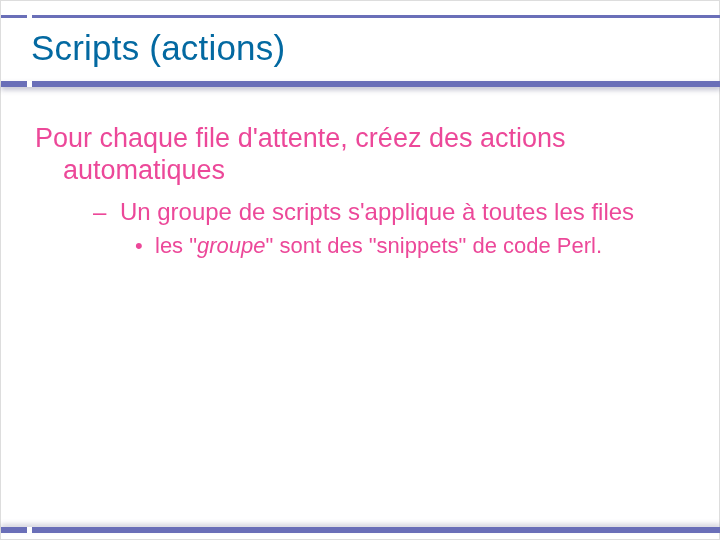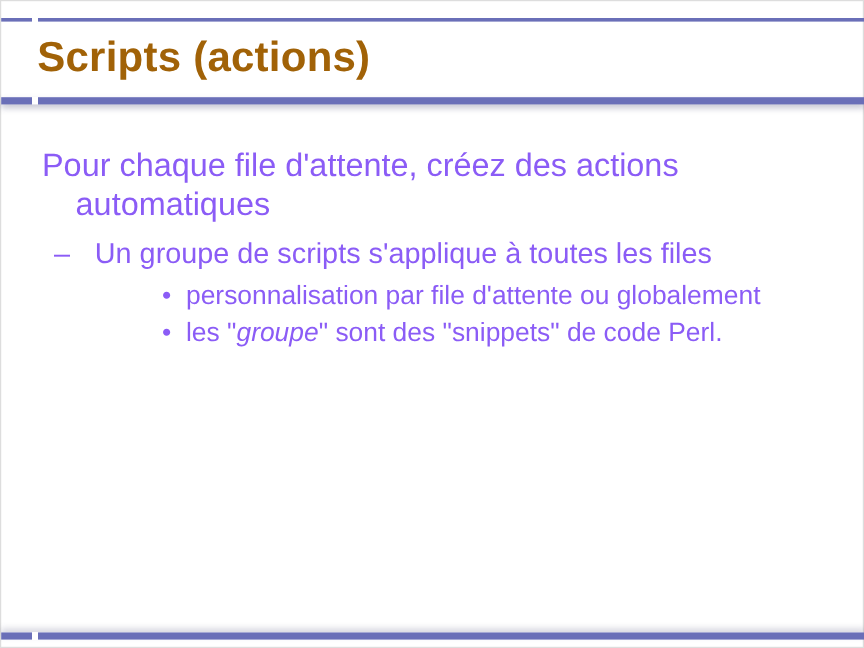--- a/index.html
+++ b/index.html
@@ -29,62 +29,63 @@
   }
   .title-block {
     position: absolute;
     top: 17px;
     left: 26px;
     width: 668px;
     padding: 10px 0 14px 4px;
   }
   .title-block h1 {
     font-size: 35px;
-    font-weight: bold;
-    color: #a16207;
+    font-weight: normal;
+    color: #0369a1;
     letter-spacing: 0.2px;
   }
   .title-underline {
     position: absolute;
     top: 80px;
     left: 0;
     width: 720px;
     height: 6px;
     background: linear-gradient(to right,
       #6a6fb8 0%, #6a6fb8 3.6%,
       #ffffff 3.6%, #ffffff 4.3%,
       #6a6fb8 4.3%, #6a6fb8 100%);
     box-shadow: 0 3px 5px rgba(80,80,120,0.35);
   }
   .body-area {
     position: absolute;
     top: 122px;
     left: 34px;
     width: 640px;
-    color: #8b5cf6;
+    color: #ec4899;
   }
   .main-point {
     font-size: 27px;
     line-height: 1.18;
     margin-bottom: 10px;
     padding-left: 0;
   }
   .main-point .hang {
     display: block;
     padding-left: 28px;
     text-indent: -28px;
   }
   .sub-list {
     padding-left: 36px;
     margin-top: 2px;
   }
   .sub-item {
     font-size: 24px;
     line-height: 1.22;
     margin-bottom: 6px;
+    text-align: center;
   }
   .sub-item .dash {
     display: inline-block;
     width: 16px;
     margin-left: -4px;
   }
   .sub-item .sub-text {
     display: block;
     padding-left: 14px;
     text-indent: -18px;
@@ -141,23 +142,20 @@
 
     <div class="sub-list">
       <div class="sub-item">
         <span class="sub-text">
           <span class="dash">–&nbsp;</span><span>Un groupe de scripts s'applique à toutes les files</span>
         </span>
       </div>
 
       <div class="bullet-list">
         <div class="bullet-item">
-          <span>personnalisation par file d'attente ou globalement</span>
-        </div>
-        <div class="bullet-item">
           <span>les "</span><em class="script-word">groupe</em><span>" sont des "snippets" de code Perl.</span>
         </div>
       </div>
     </div>
 
   </div>
 
   <div class="bottom-bar"></div>
 
 </div>

